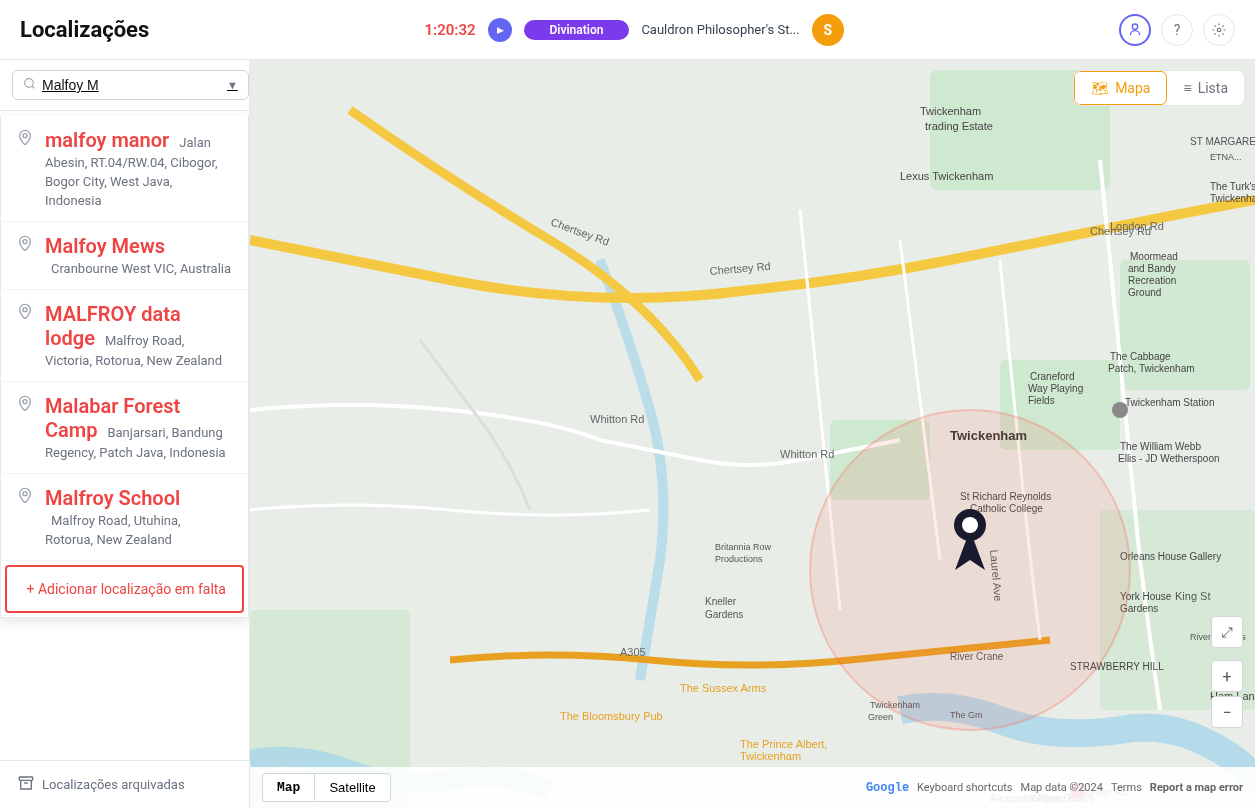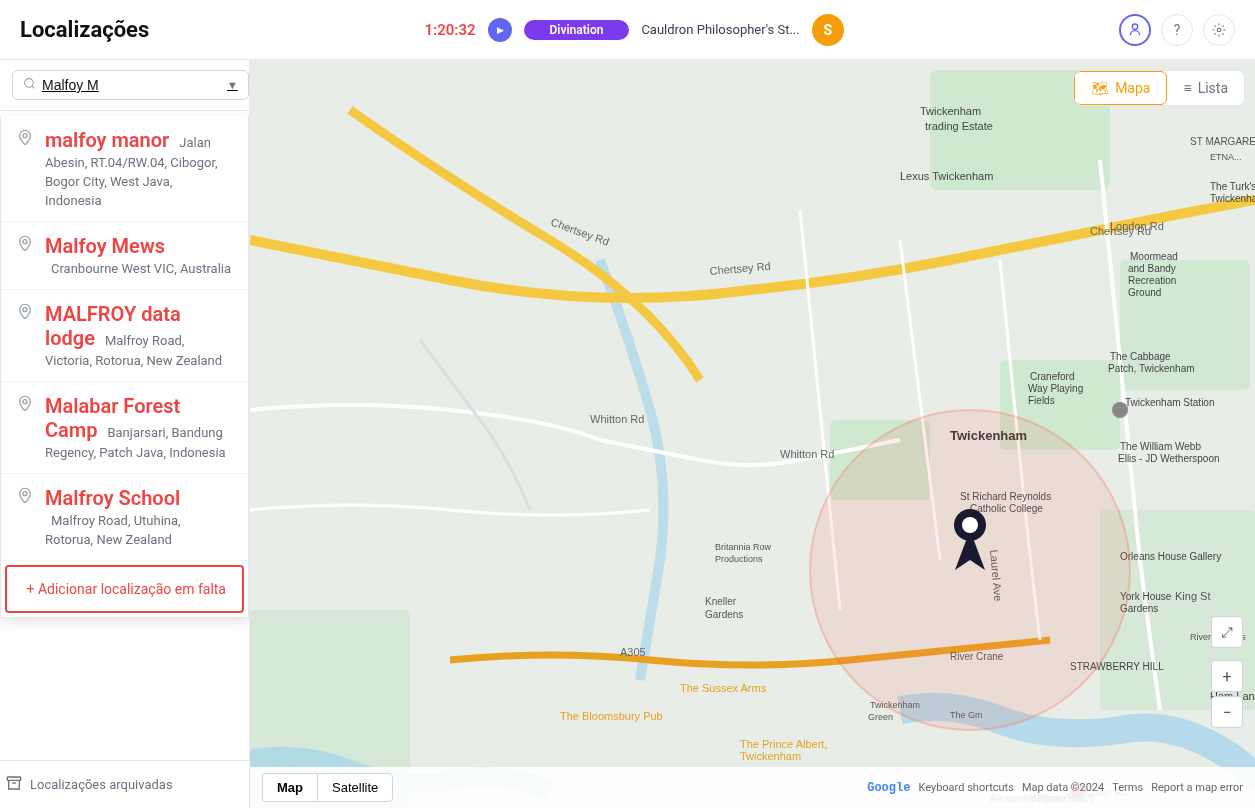--- a/index.html
+++ b/index.html
@@ -38,21 +38,21 @@
     .location-pin { color: #9ca3af; font-size: 16px; flex-shrink: 0; margin-top: 1px; }
     .dropdown-name { font-weight: 600; font-size: 20px; color: #ef4444; }
     .dropdown-address { font-size: 13px; color: #6b7280; margin-left: 6px; }
     .add-location { display: flex; align-items: center; gap: 8px; padding: 14px 16px; color: #ef4444; font-size: 14px; cursor: pointer; border: 2px solid #ef4444; margin: 4px; border-radius: 4px; justify-content: flex-end; }
 
     
     .location-list { flex: 1; overflow-y: auto; }
     .location-item { padding: 14px 16px; border-bottom: 1px solid #f3f4f6; cursor: pointer; }
     .location-name { font-weight: 600; font-size: 14px; color: #111; margin-bottom: 3px; }
     .location-address { font-size: 12px; color: #6b7280; line-height: 1.4; }
-    .archived-link { display: flex; align-items: center; gap: 8px; padding: 14px 6px; color: #6b7280; font-size: 13px; cursor: pointer; border-top: 1px solid #e5e7eb; }
+    .archived-link { display: flex; align-items: center; gap: 8px; padding: 14px 18px; color: #6b7280; font-size: 13px; cursor: pointer; border-top: 1px solid #e5e7eb; }
     .archive-icon { font-size: 14px; }
 
     
     .map-area { flex: 1; display: flex; flex-direction: column; position: relative; }
 
     
     .toggle-bar { position: absolute; top: 10px; right: 10px; z-index: 10; display: flex; border: 1px solid #e5e7eb; border-radius: 8px; overflow: hidden; background: #fff; }
     .toggle-btn { display: flex; align-items: center; gap: 6px; padding: 8px 16px; font-size: 14px; cursor: pointer; }
     .toggle-btn.active { background: #fff; border: 1px solid #f59e0b; border-radius: 6px; color: #f59e0b; }
     .toggle-btn.inactive { color: #6b7280; background: #fff; }
@@ -60,21 +60,21 @@
     
     .map-container { flex: 1; position: relative; background: #e8f0e8; overflow: hidden; }
 
     
     .map-svg { width: 100%; height: 100%; }
 
     
     .map-bottom { position: absolute; bottom: 0; left: 0; right: 0; display: flex; align-items: center; justify-content: space-between; padding: 6px 12px; background: rgba(255,255,255,0.9); font-size: 11px; color: #666; }
     .map-btn-group { display: flex; }
     .map-type-btn { padding: 6px 14px; font-size: 13px; cursor: pointer; background: #fff; border: 1px solid #d1d5db; }
-    .map-type-btn:first-child { border-radius: 4px 0 0 4px; border-right: none; font-weight: 600; }
+    .map-type-btn:first-child { border-radius: 4px 0 0 4px; border-right: none; font-weight: 600; font-family: Liberation Mono, monospace; }
     .map-type-btn:last-child { border-radius: 0 4px 4px 0; }
     .google-logo { font-size: 12px; font-weight: 700; color: #4285f4; font-family: Liberation Mono, monospace; }
 
     
     .map-controls { position: absolute; right: 12px; bottom: 80px; display: flex; flex-direction: column; gap: 4px; }
     .map-ctrl-btn { width: 32px; height: 32px; background: #fff; border: 1px solid #d1d5db; border-radius: 4px; display: flex; align-items: center; justify-content: center; cursor: pointer; font-size: 16px; color: #555; }
     .map-fullscreen-btn { width: 32px; height: 32px; background: #fff; border: 1px solid #d1d5db; border-radius: 4px; display: flex; align-items: center; justify-content: center; cursor: pointer; font-size: 14px; color: #555; margin-bottom: 8px; }
     .search-row { display: flex; align-items: center; padding: 10px 12px; gap: 8px; }
   </style>
 </head>
@@ -355,18 +355,18 @@
           <span class="map-btn-group">
             <button class="map-type-btn">Map</button>
             <button class="map-type-btn">Satellite</button>
           </span>
         </div>
         <div style="display:flex; gap:8px; align-items:center;">
           <span class="google-logo">Google</span>
           <span style="cursor:pointer;">Keyboard shortcuts</span>
           <span>Map data ©2024</span>
           <span style="cursor:pointer;">Terms</span>
-          <span style="cursor:pointer;">Report a map error</span>
+          <span style="cursor:pointer;font-weight:bold;">Report a map error</span>
         </div>
       </div>
     </div>
   </div>
 </div>
 
 </body></html>

